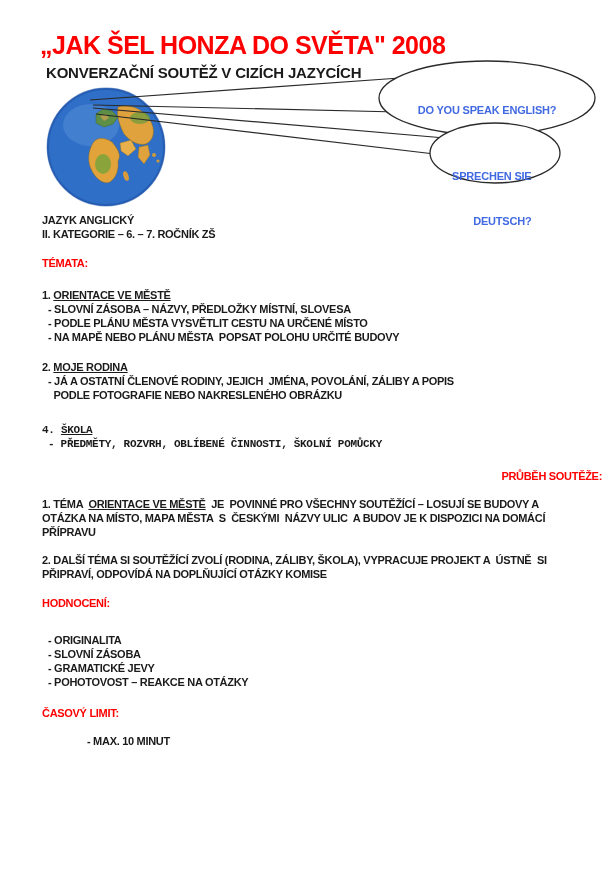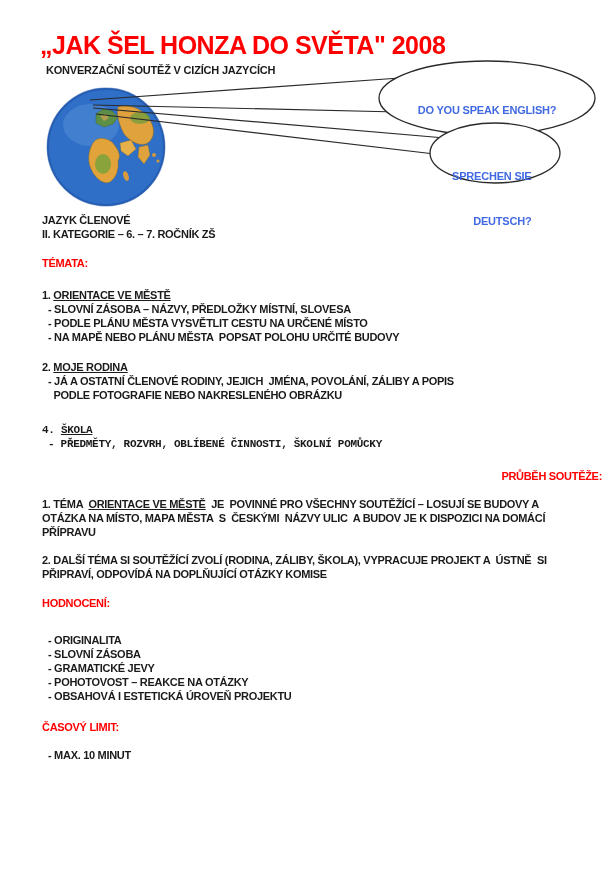--- a/index.html
+++ b/index.html
@@ -6,21 +6,21 @@
   body{
     width:615px;height:871px;background:#ffffff;position:relative;overflow:hidden;
     font-family:"Liberation Sans",sans-serif;
   }
   .abs{position:absolute;}
   #page-title{
     left:40px;top:31px;font-size:25px;font-weight:bold;color:#fe0000;
     letter-spacing:-0.5px;white-space:pre;
   }
   #page-subtitle{
-    left:46px;top:64px;font-size:11px;font-weight:bold;color:#1a1a1a;
+    left:46px;top:64px;font-size:15px;font-weight:bold;color:#1a1a1a;
     letter-spacing:-0.2px;white-space:pre;
   }
   #globe-svg{left:46px;top:87px;width:120px;height:120px;}
   #bubble-layer{left:0;top:55px;width:615px;height:160px;}
   .bubble-text{
     position:absolute;font-size:11px;font-weight:bold;color:#4169e1;
     letter-spacing:-0.2px;line-height:15px;white-space:pre;
   }
   #bubble-english-text{left:392px;top:103px;width:190px;text-align:center;}
   #bubble-german-text{left:452px;top:139px;text-align:right;}
@@ -38,21 +38,21 @@
   #topic1{margin-top:18px;}
   #topic2{margin-top:16px;}
   #topic3{margin-top:17px;}
   #topic4{margin-top:21px;font-family:Liberation Mono, monospace;}
   #h-prubeh{margin-top:18px;text-align:right;}
   #para1{margin-top:14px;}
   #para2{margin-top:14px;}
   #h-hodnoceni{margin-top:15px;}
   #hodnoceni-items{margin-top:23px;}
   #h-casovy{margin-top:17px;}
-  #casovy-items{margin-top:14px;}
+  #casovy-items{margin-top:14px;margin-left:39px;}
 </style>
 </head>
 <body>
 
 <div class="abs" id="page-title">„JAK ŠEL HONZA DO SVĚTA" 2008</div>
 <div class="abs" id="page-subtitle">KONVERZAČNÍ SOUTĚŽ V CIZÍCH JAZYCÍCH</div>
 
 <svg class="abs" id="globe-svg" viewBox="0 0 120 120" xmlns="http://www.w3.org/2000/svg">
   <circle cx="60" cy="60" r="59" fill="#2f6fc7"></circle>
   <circle cx="60" cy="60" r="58.2" fill="none" stroke="#1d4fa3" stroke-width="2.4" opacity="0.55"></circle>
@@ -89,21 +89,21 @@
 </svg>
 <div class="bubble-text" id="bubble-english-text">DO YOU SPEAK ENGLISH?</div>
 <div class="bubble-text" id="bubble-german-text">
   <div>SPRECHEN SIE</div>
   <div>DEUTSCH?</div>
 </div>
 
 <div class="abs" id="doc">
 
   <div id="intro">
-    <div class="line">JAZYK ČLENOVÉ</div>
+    <div class="line">JAZYK ANGLICKÝ</div>
     <div class="line">II. KATEGORIE – 6. – 7. ROČNÍK ZŠ</div>
   </div>
 
   <div class="line red" id="h-temata">TÉMATA:</div>
 
   <div id="topic1">
     <div class="line"><span>1. </span><span class="u">ORIENTACE VE MĚSTĚ</span></div>
     <div class="line indent">- SLOVNÍ ZÁSOBA – NÁZVY, PŘEDLOŽKY MÍSTNÍ, SLOVESA</div>
     <div class="line indent">- PODLE PLÁNU MĚSTA VYSVĚTLIT CESTU NA URČENÉ MÍSTO</div>
     <div class="line indent">- NA MAPĚ NEBO PLÁNU MĚSTA  POPSAT POLOHU URČITÉ BUDOVY</div>
@@ -134,21 +134,20 @@
     <div class="line">PŘIPRAVÍ, ODPOVÍDÁ NA DOPLŇUJÍCÍ OTÁZKY KOMISE</div>
   </div>
 
   <div class="line red" id="h-hodnoceni">HODNOCENÍ:</div>
 
   <div id="hodnoceni-items">
     <div class="line indent">- ORIGINALITA</div>
     <div class="line indent">- SLOVNÍ ZÁSOBA</div>
     <div class="line indent">- GRAMATICKÉ JEVY</div>
     <div class="line indent">- POHOTOVOST – REAKCE NA OTÁZKY</div>
-    <div class="line indent">- OBSAHOVÁ I ESTETICKÁ ÚROVEŇ PROJEKTU</div>
   </div>
 
   <div class="line red" id="h-casovy">ČASOVÝ LIMIT:</div>
 
   <div id="casovy-items">
     <div class="line indent">- MAX. 10 MINUT</div>
   </div>
 
 </div>
 

